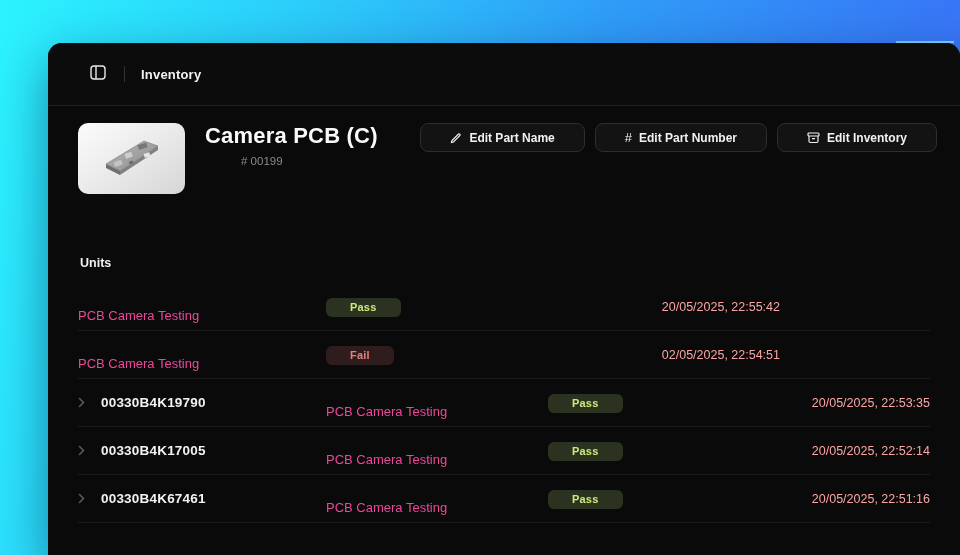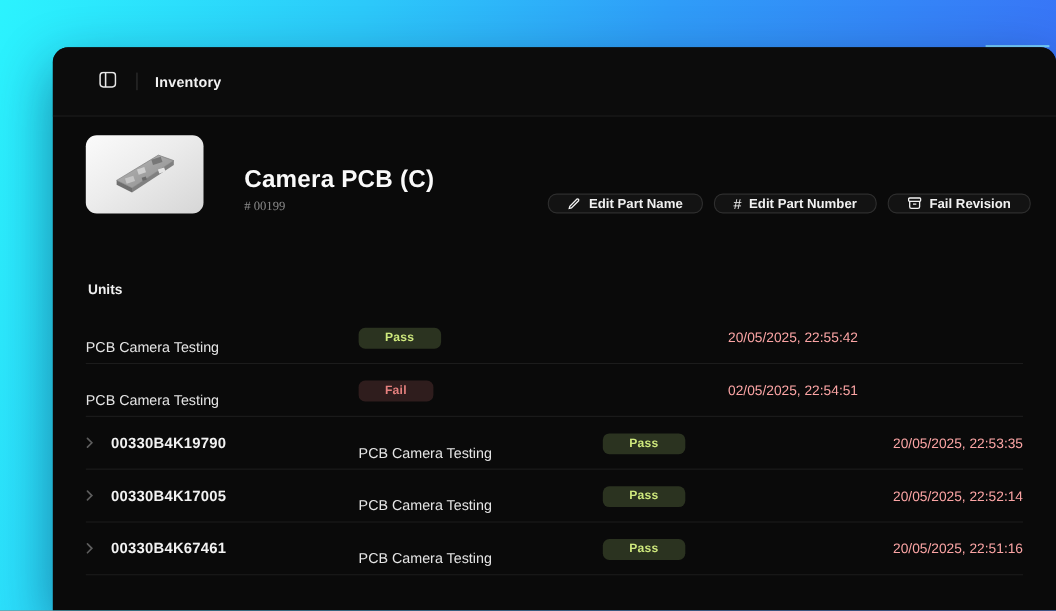--- a/index.html
+++ b/index.html
@@ -29,37 +29,36 @@
     background: #0c0c0c;
   }
   .panel-toggle {
     width: 28px; height: 28px; display: flex; align-items: center; justify-content: center;
     background: none; border: none; cursor: pointer; border-radius: 6px; color: #e8e8e8;
   }
   .header-divider { width: 1px; height: 16px; background: #333; margin: 0 16px 0 12px; }
   .header-title { font-size: 13px; font-weight: 600; color: #f2f2f2; letter-spacing: .2px; }
   
   .part-section {
-    display: flex; align-items: flex-end;
+    display: flex; align-items: flex-start;
     padding: 17px 23px 0 30px;
-    gap: 17px;
   }
   .part-thumb {
     width: 107px; height: 71px; border-radius: 10px; flex: 0 0 auto;
     background: linear-gradient(145deg, #fbfbfb 0%, #ececec 45%, #d6d6d6 100%);
     display: flex; align-items: center; justify-content: center;
     overflow: hidden;
   }
   .part-meta { margin-left: 20px; min-width: 185px; }
   .part-name { font-size: 22px; font-weight: 700; color: #fafafa; letter-spacing: .2px; }
-  .part-number { font-family: Liberation Serif, serif; font-size: 11.5px; color: #8b8b8b; margin-top: 6px; }
+  .part-number { font-family: Liberation Sans, sans-serif; font-size: 11.5px; color: #8b8b8b; margin-top: 6px; margin-left: 36px; }
   .part-actions { margin-left: auto; display: flex; gap: 10px; }
   .btn {
     display: inline-flex; align-items: center; gap: 7px;
-    height: 18px; padding: 0 17px;
+    height: 29px; padding: 0 29px;
     background: #131313; border: 1px solid #2e2e2e; border-radius: 8px;
     color: #f1f1f1; font-family: "Liberation Sans", sans-serif;
     font-size: 12px; font-weight: 700; cursor: pointer; white-space: nowrap;
   }
   .btn .ico { display: inline-flex; align-items: center; justify-content: center; }
   .btn.danger { background: #ee7170; border-color: #ee7170; color: #ffffff; }
   .hash-glyph { font-size: 13px; font-weight: 400; line-height: 1; }
   
   .units-section { padding: 0 30px; margin-top: 62px; }
   .units-title { font-size: 12.5px; font-weight: 700; color: #f0f0f0; margin-left: 2px; }
@@ -69,21 +68,21 @@
     grid-template-columns: 248px 222px 232px 1fr;
     align-items: center;
   }
   .t-head { height: 29px; border-bottom: 1px solid #2c2c2c; }
   .t-head .th { font-size: 12.5px; font-weight: 400; color: #9b9b9b; }
   .th.right, .td.right { text-align: right; }
   .t-body .t-row { height: 48px; border-bottom: 1px solid #1c1c1c; cursor: pointer; }
   .cell-serial { display: flex; align-items: center; gap: 13px; }
   .chev { display: inline-flex; width: 10px; color: #5d5d5d; }
   .serial { font-size: 13.5px; font-weight: 600; color: #f2f2f2; letter-spacing: .2px; }
-  .procedure { font-size: 13px; font-weight: 400; color: #e5e5e5; margin-top: 17px; }
+  .procedure { font-size: 13px; font-weight: 400; color: #ec4899; margin-top: 17px; }
   .badge {
     display: inline-block; padding: 3px 24px 4px; border-radius: 6px;
     font-size: 11px; font-weight: 700; letter-spacing: .2px;
   }
   .badge.pass { background: #2b3320; color: #cfe97d; }
   .badge.fail { background: #2f1d1d; color: #e5807e; }
   .timestamp { font-size: 12.5px; color: #fca5a5; }
 </style>
 </head>
 <body>
@@ -142,21 +141,21 @@
         <span>Edit Part Number</span>
       </button>
       <button class="btn">
         <span class="ico">
           <svg width="13" height="12" viewBox="0 0 13 12" fill="none" stroke="#f1f1f1" stroke-width="1.2">
             <rect x="1" y="1" width="11" height="3" rx="1"></rect>
             <path d="M2 4 v5 a1.5 1.5 0 0 0 1.5 1.5 h6 a1.5 1.5 0 0 0 1.5 -1.5 v-5"></path>
             <line x1="5" y1="6.6" x2="8" y2="6.6"></line>
           </svg>
         </span>
-        <span>Fail Revision</span>
+        <span>Edit Inventory</span>
       </button>
     </div>
   </div>
 
   <div class="units-section">
     <div class="units-title">Units</div>
     <div class="units-table">
       <div class="t-body">
 
         <div class="t-row">

